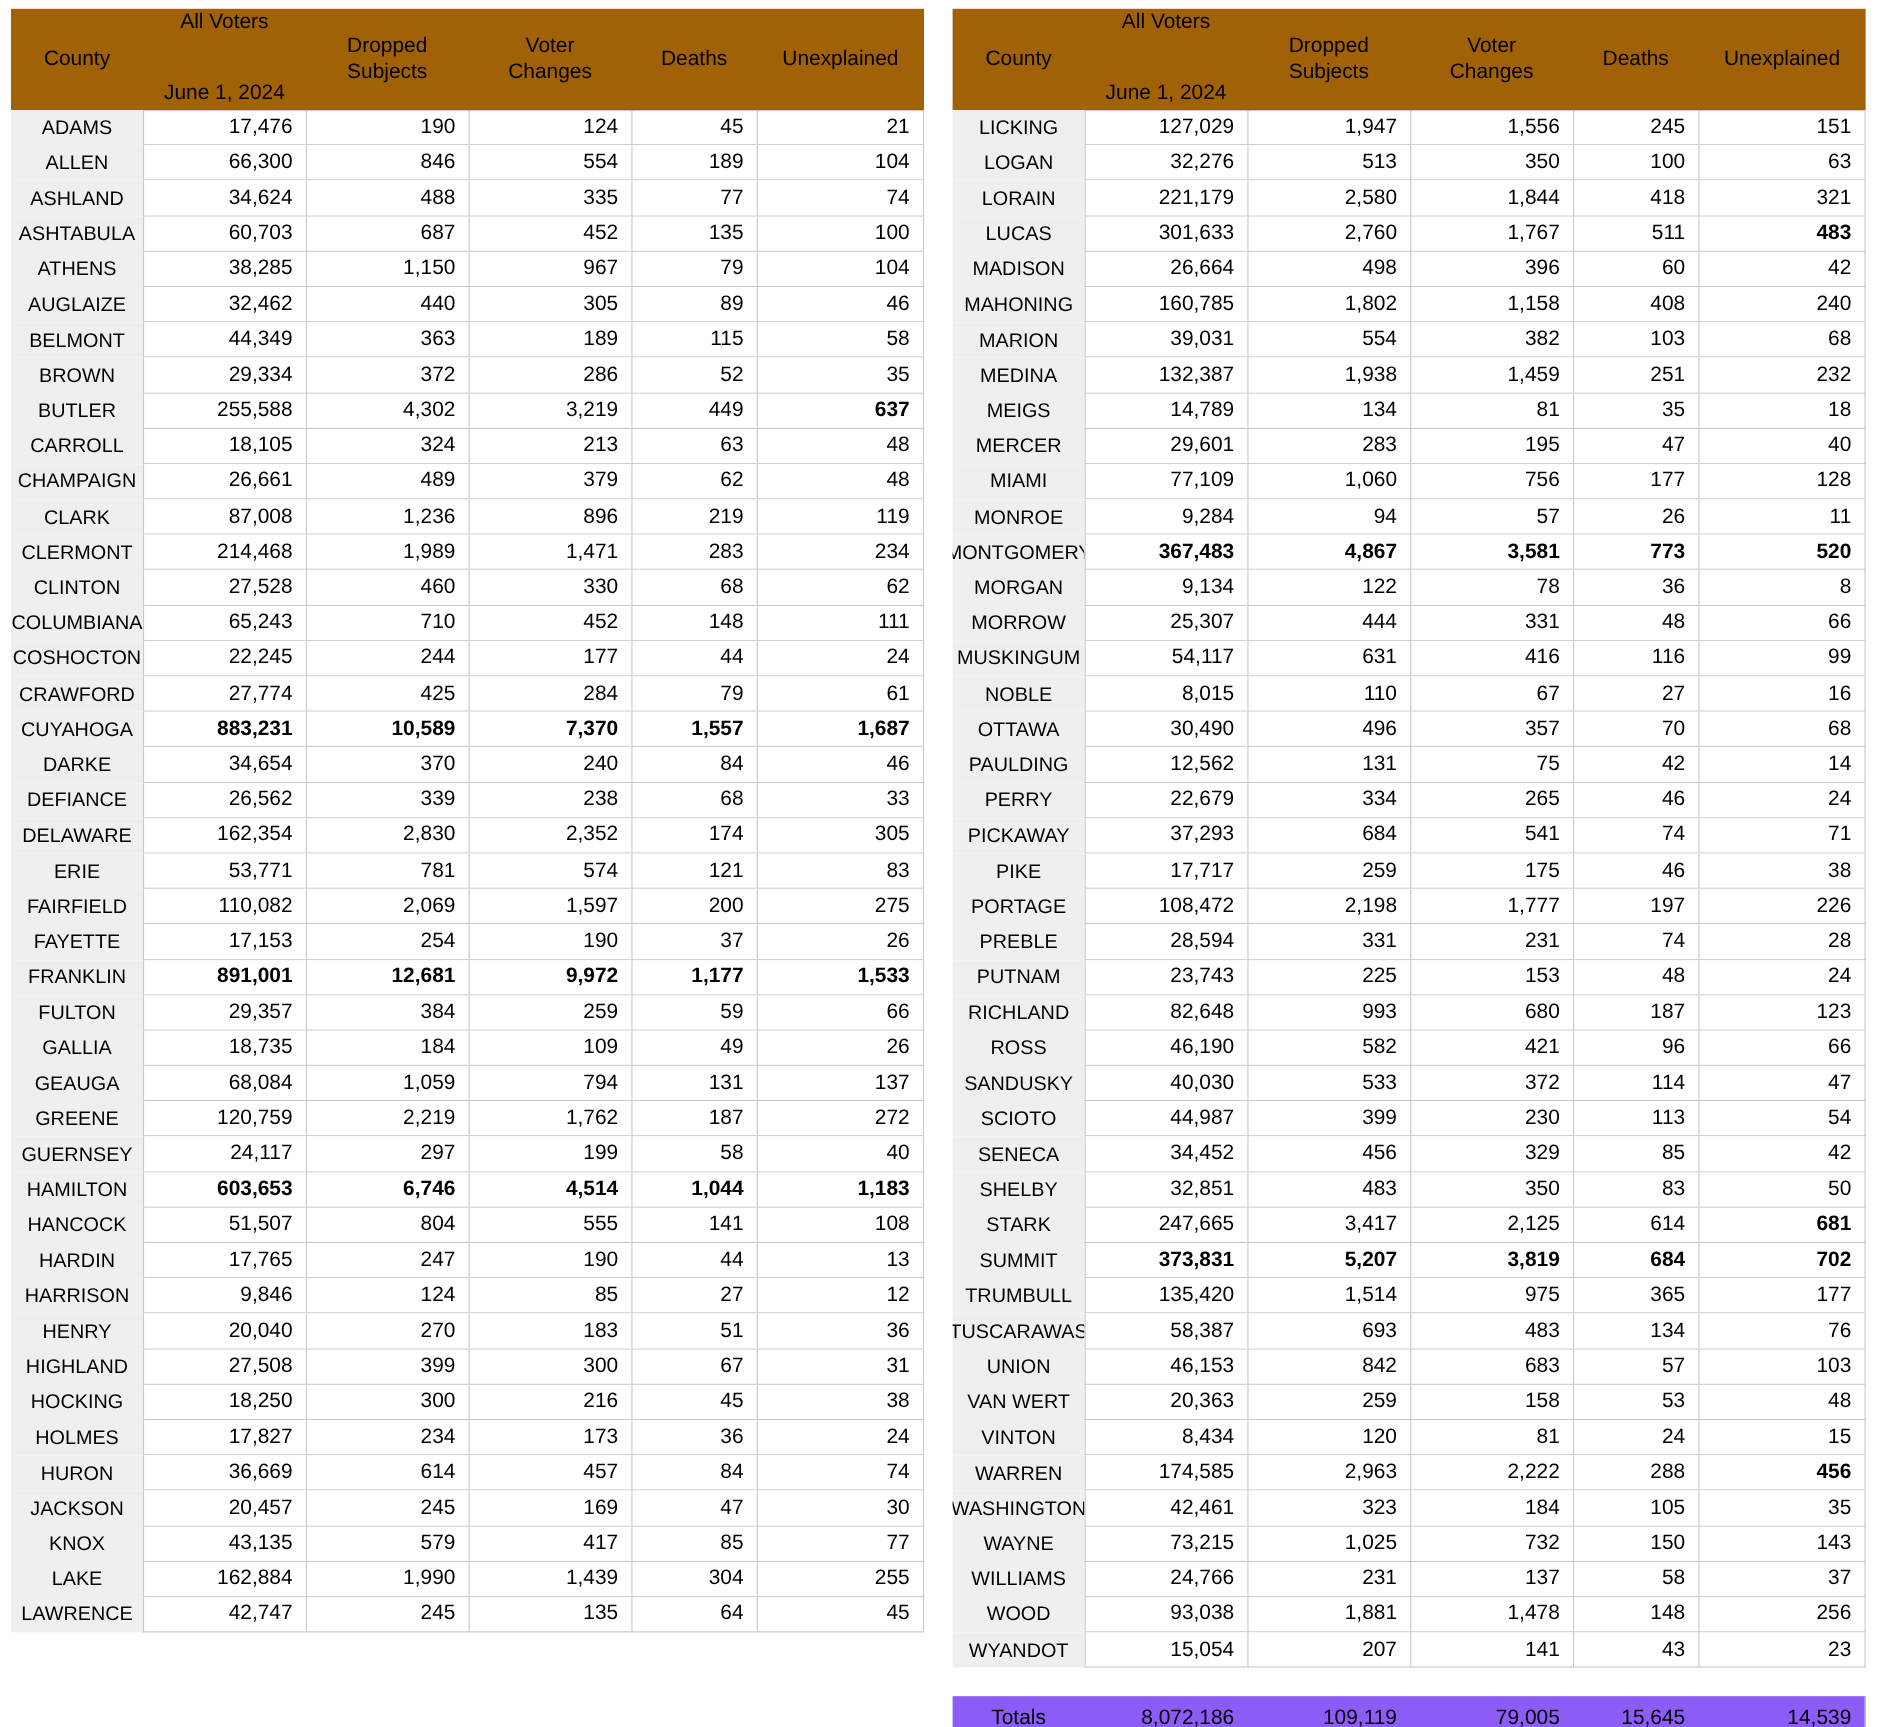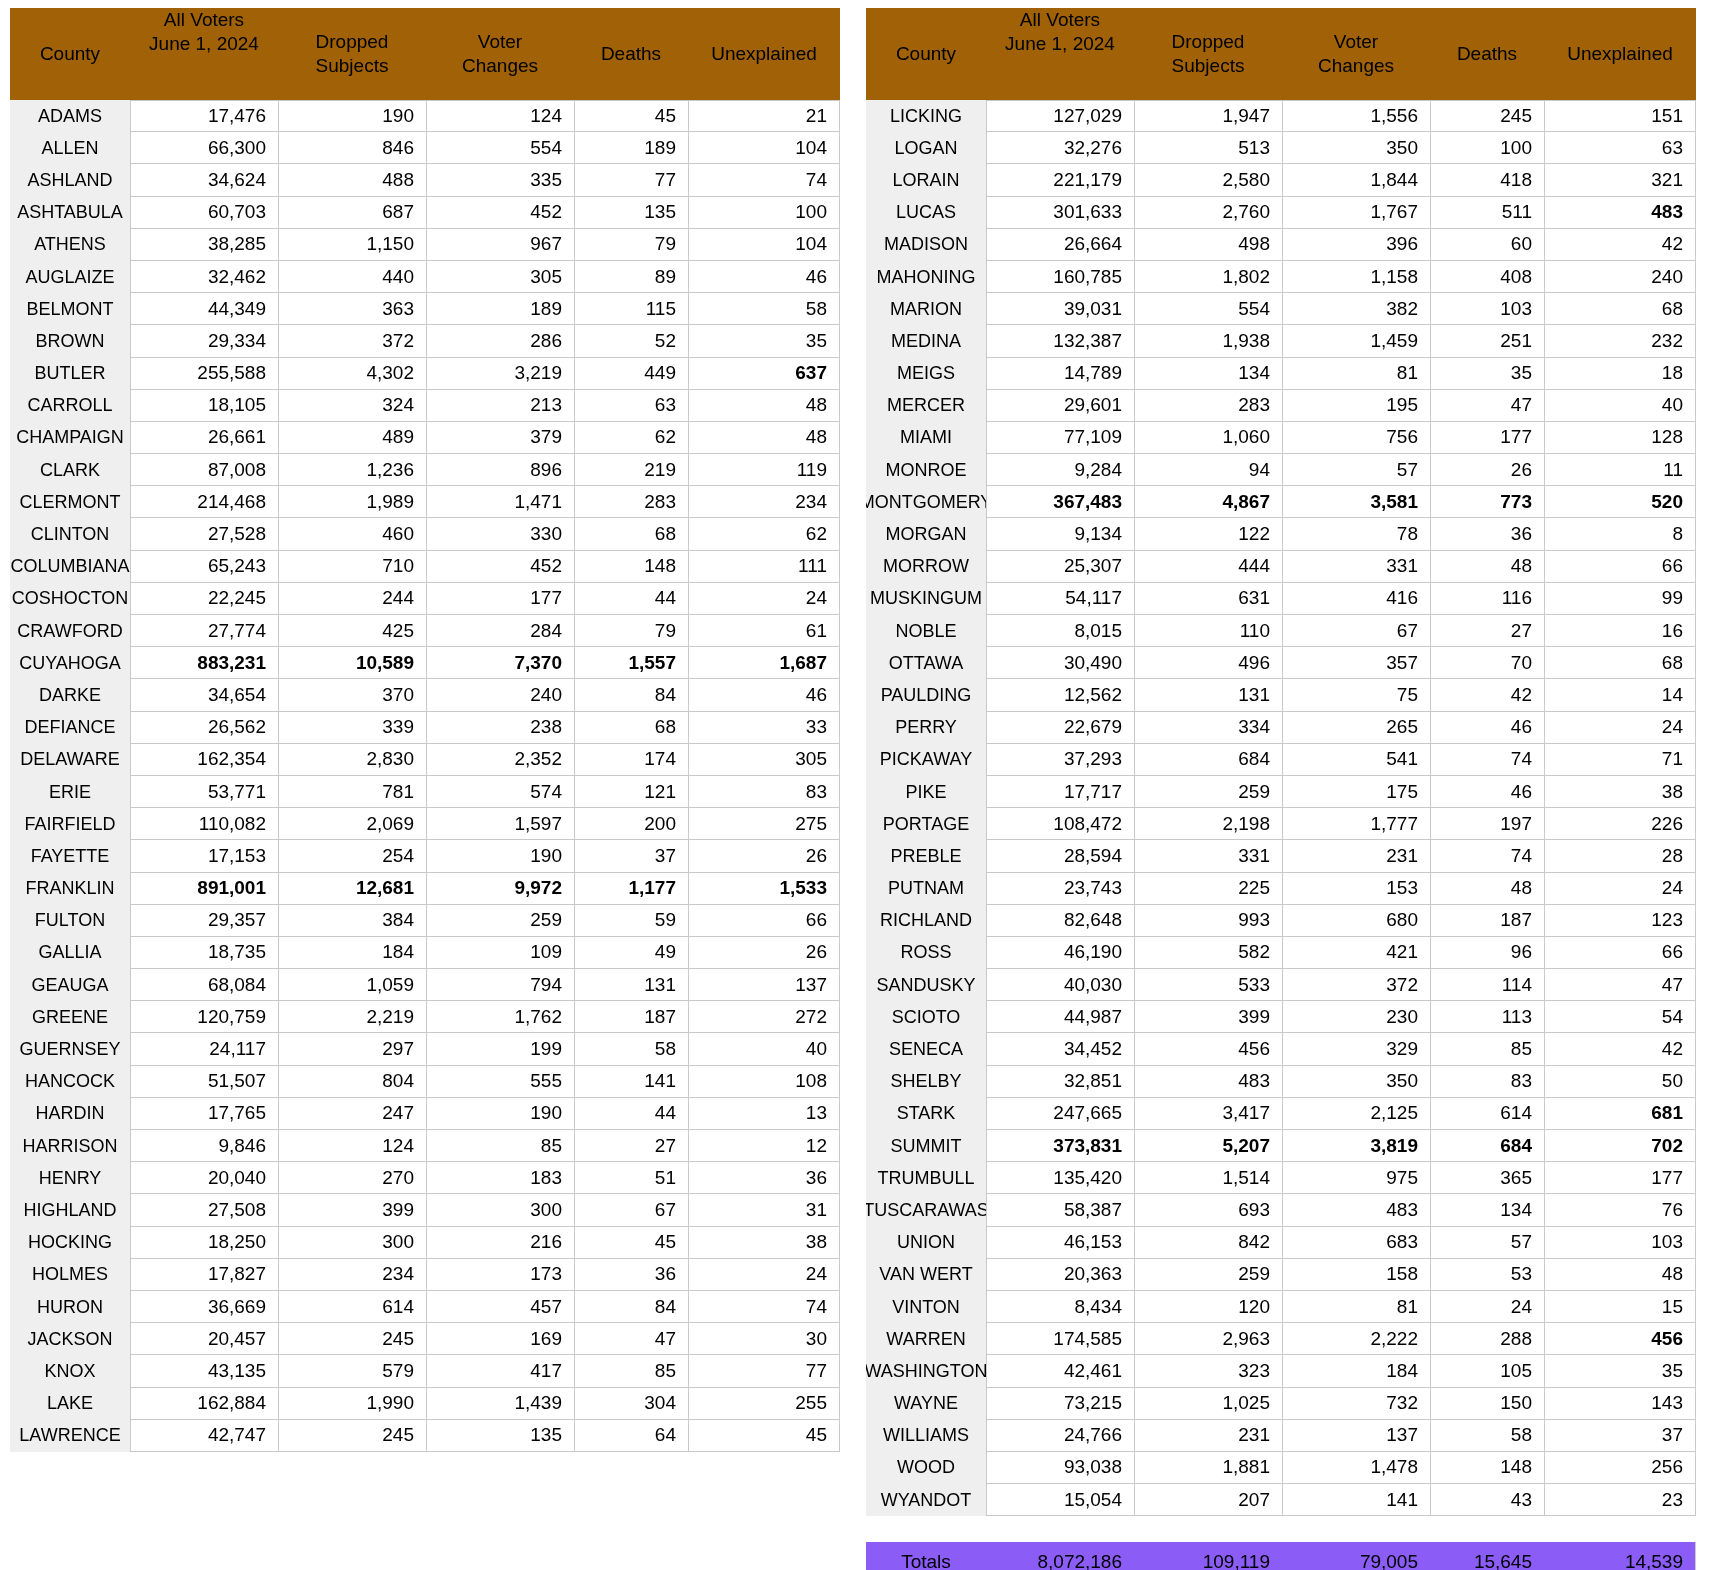--- a/index.html
+++ b/index.html
@@ -22,21 +22,21 @@
     display: grid;
     grid-template-columns: 120px 148px 148px 148px 114px 152px;
   }
 
   .thead { height: 92px; background: #a16207; }
   .th {
     display: flex; flex-direction: column;
     align-items: center; justify-content: center;
     font-size: 19px; line-height: 1.25; text-align: center;
   }
-  .th.th-voters { justify-content: flex-start; padding-bottom: 3px; }
+  .th.th-voters { justify-content: space-between; padding-bottom: 3px; }
 
   .tr { height: 32.2px; }
   .td {
     display: flex; align-items: center;
     font-size: 19px;
     overflow: hidden; white-space: nowrap;
   }
   .td.county {
     background: #efeff0;
     justify-content: center;
@@ -319,20 +319,28 @@
         </div>
         <div class="tr">
           <div class="td county">GUERNSEY</div>
           <div class="td num">24,117</div>
           <div class="td num">297</div>
           <div class="td num">199</div>
           <div class="td num">58</div>
           <div class="td num">40</div>
         </div>
         <div class="tr">
+          <div class="td county">HAMILTON</div>
+          <div class="td num b">603,653</div>
+          <div class="td num b">6,746</div>
+          <div class="td num b">4,514</div>
+          <div class="td num b">1,044</div>
+          <div class="td num b">1,183</div>
+        </div>
+        <div class="tr">
           <div class="td county">HANCOCK</div>
           <div class="td num">51,507</div>
           <div class="td num">804</div>
           <div class="td num">555</div>
           <div class="td num">141</div>
           <div class="td num">108</div>
         </div>
         <div class="tr">
           <div class="td county">HARDIN</div>
           <div class="td num">17,765</div>

